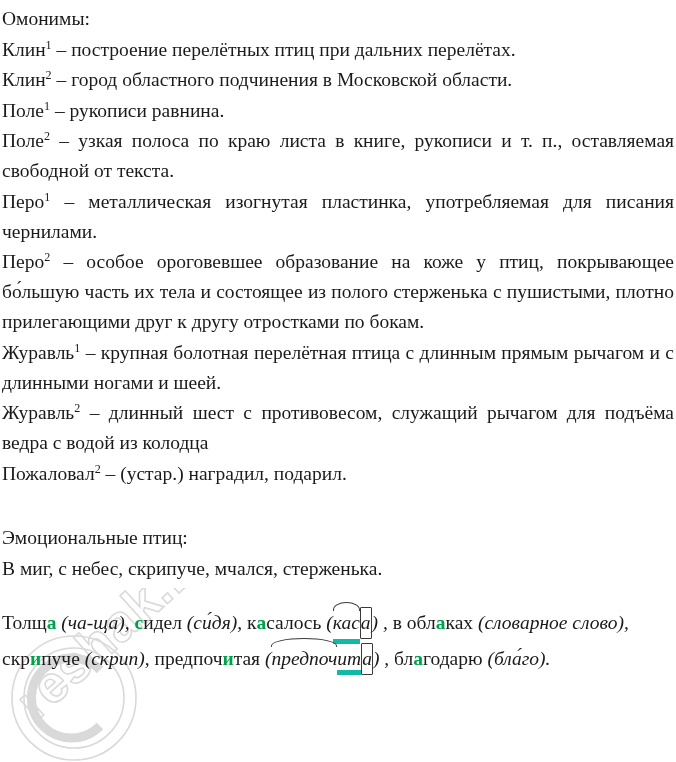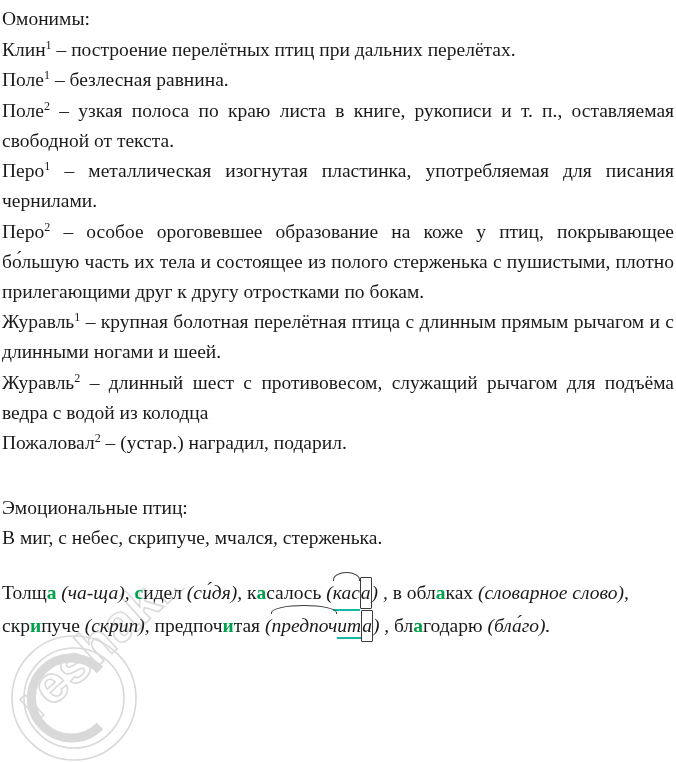--- a/index.html
+++ b/index.html
@@ -92,21 +92,21 @@
     position: absolute;
     left: 0;
     right: 0;
     bottom: -0.06em;
     top: -0.04em;
     border: 1px solid #3a3a3a;
     border-radius: 1px;
   }
   
   .uline {
-    border-bottom: 2px solid #14b8a6;
+    border-bottom: 5px solid #14b8a6;
     padding-bottom: 1px;
   }
 </style>
 </head>
 <body>
 
 <div id="page">
 
   <div id="watermark">
     <svg width="260" height="180" viewBox="0 0 260 180" aria-hidden="true">
@@ -124,25 +124,30 @@
   <div id="content">
 
     <p class="para nojust">Омонимы:</p>
 
     <p class="para nojust">
       <span>Клин</span><sup>1</sup>
       <span>–</span>
       <span>построение перелётных птиц при дальних перелётах.</span>
     </p>
 
+    <p class="para nojust">
+      <span>Клин</span><sup>2</sup>
+      <span>–</span>
+      <span>город областного подчинения в Московской области.</span>
+    </p>
 
     <p class="para nojust">
       <span>Поле</span><sup>1</sup>
       <span>–</span>
-      <span>безлесная равнина.</span>
+      <span>рукописи равнина.</span>
     </p>
 
     <p class="para">
       <span>Поле</span><sup>2</sup>
       <span>–</span>
       <span>узкая полоса по краю листа в книге, рукописи и т. п., оставляемая свободной от текста.</span>
     </p>
 
     <p class="para">
       <span>Перо</span><sup>1</sup>

